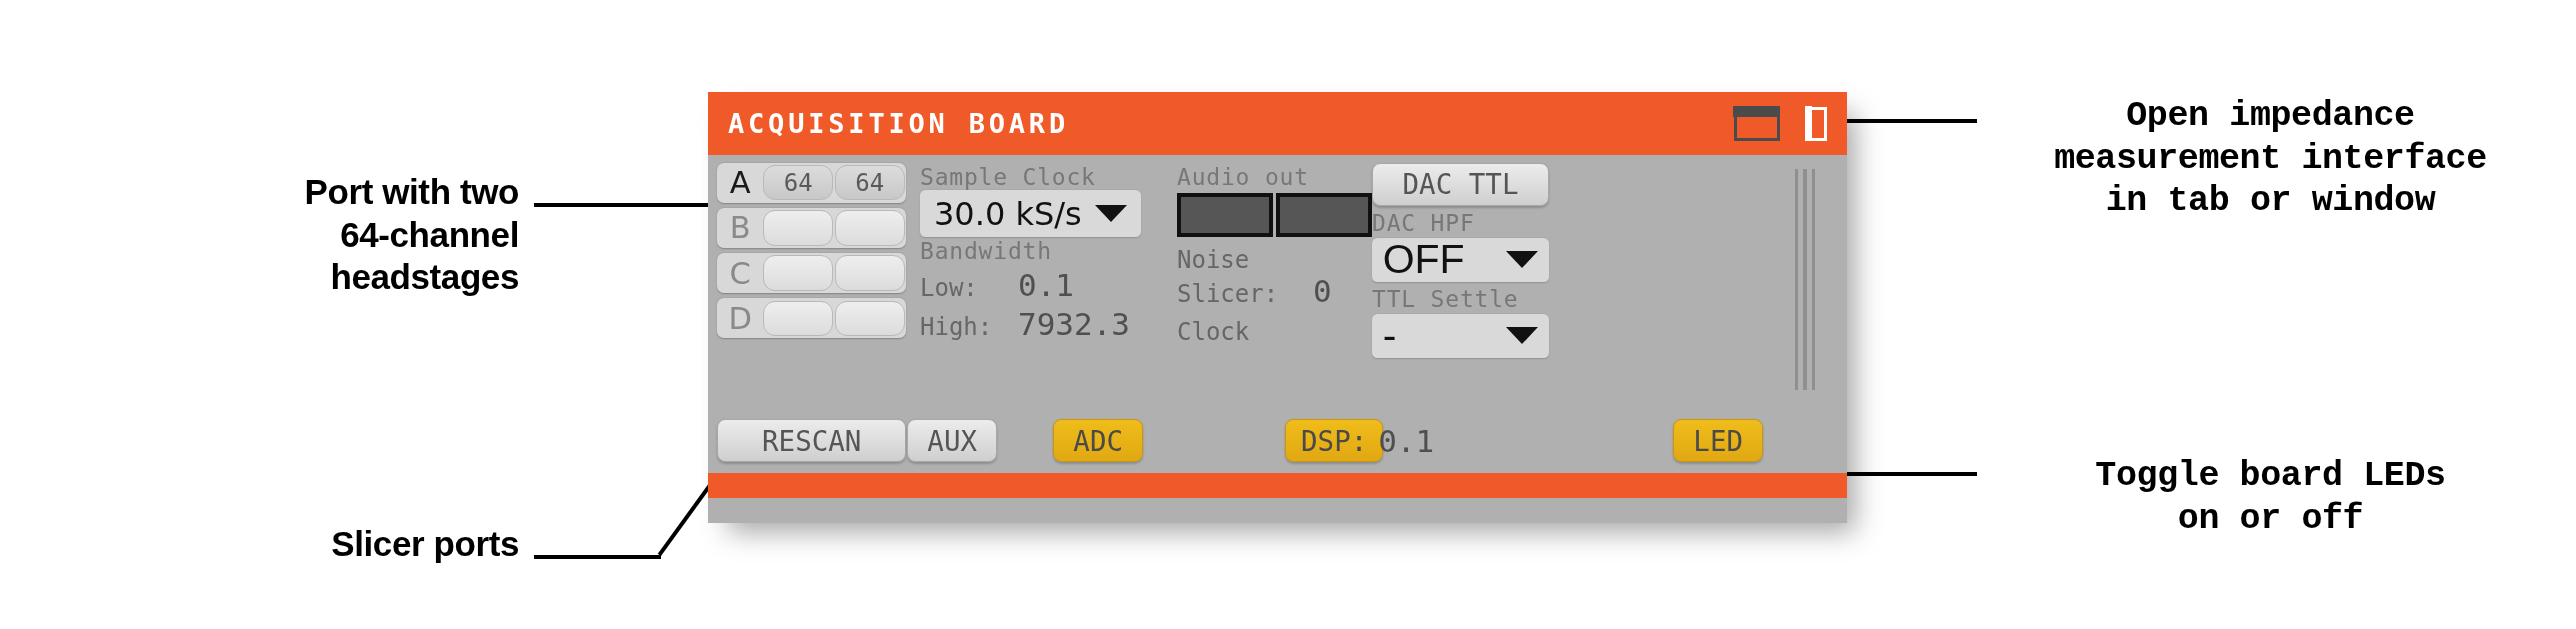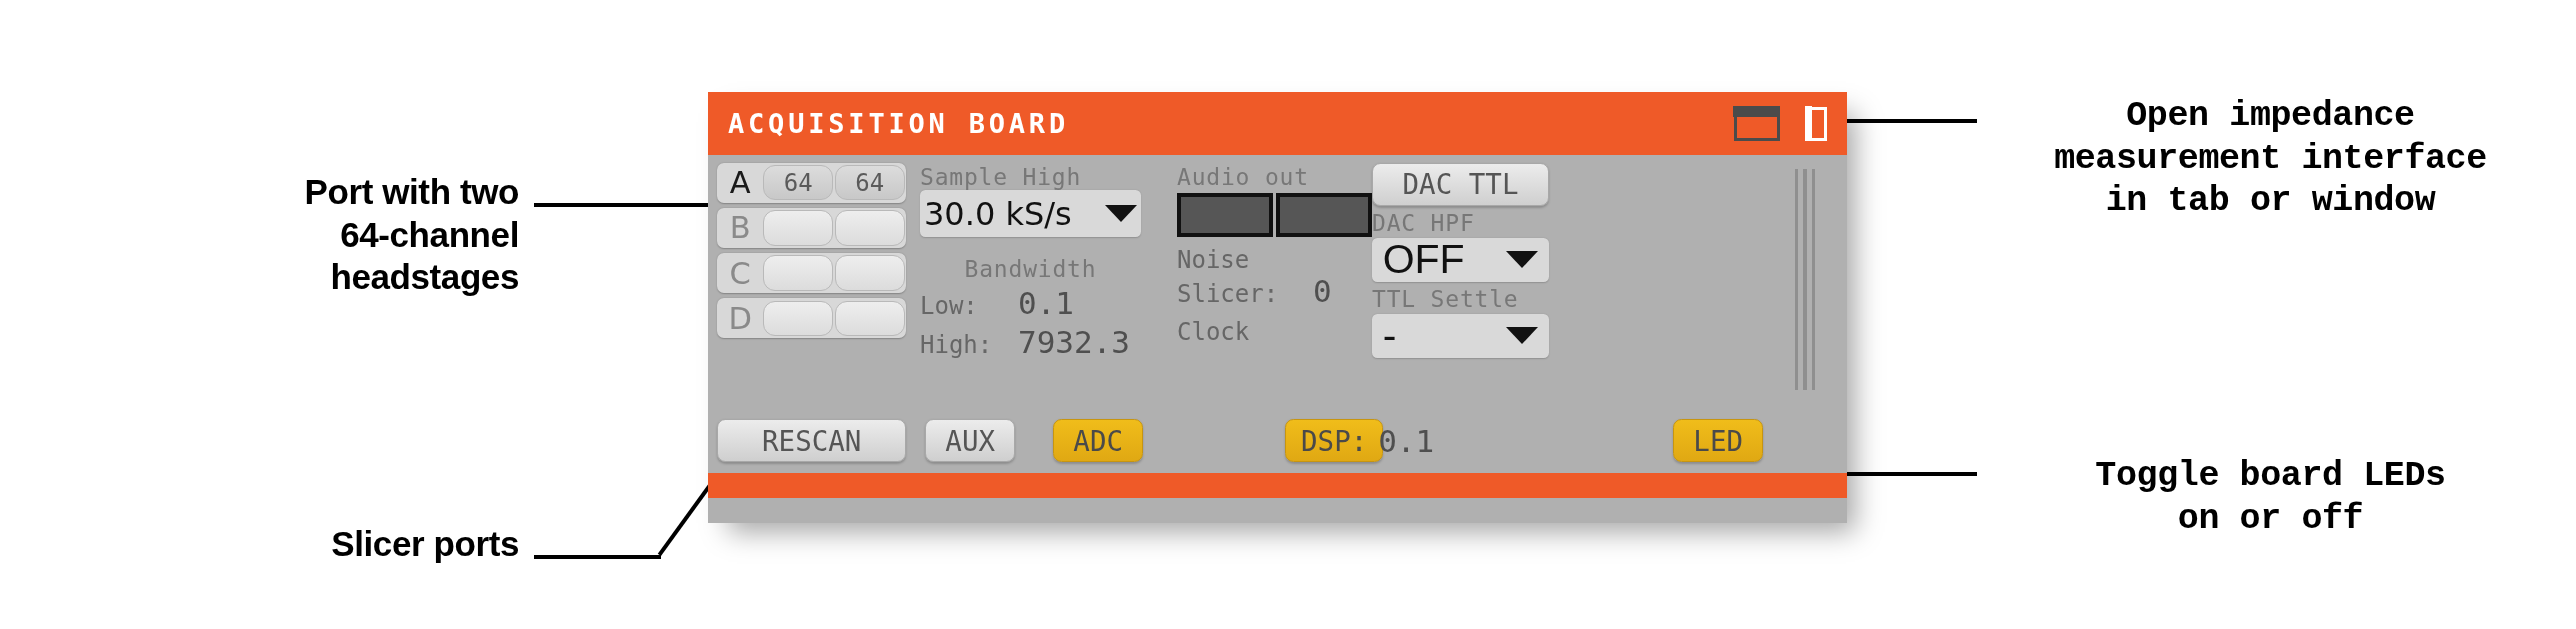--- a/index.html
+++ b/index.html
@@ -194,21 +194,21 @@
     left: 212px;
     top: 9.2px;
     width: 221px;
   }
   .combo {
     background: #d9d9d9;
     border-radius: 5.3px;
     height: 47px;
     display: flex;
     align-items: center;
-    padding: 0 4px;
+    padding: 0 14px;
     box-sizing: border-box;
     box-shadow: 0 0.8px 1.5px rgba(0,0,0,0.18);
   }
   .combo .combo-val {
     font-family: "DejaVu Sans", sans-serif;
     font-size: 32px;
     color: #111111;
     white-space: nowrap;
   }
   .combo .caret {
@@ -331,21 +331,21 @@
   
   .bottom-row {
     position: absolute;
     left: 9.2px;
     bottom: 35px;
     width: 1069px;
     height: 44px;
   }
   .b-abs { position: absolute; top: 0; }
   #rescan-button { left: 0; width: 189px; }
-  #aux-button { left: 208px; width: 90px; }
+  #aux-button { left: 190px; width: 90px; }
   #adc-button { left: 302px; width: 90px; }
   #dsp-button { left: 534px; width: 98px; }
   #dsp-value {
     position: absolute;
     left: 661px;
     top: 3.8px;
     font-family: "DejaVu Sans Mono", monospace;
     font-size: 31px;
     color: #4f4f4f;
   }
@@ -415,26 +415,26 @@
         <div class="hs"></div>
       </div>
       <div class="port-row">
         <div class="port-letter">D</div>
         <div class="hs"></div>
         <div class="hs"></div>
       </div>
     </div>
 
     <div class="col-rate">
-      <div class="cap">Sample High</div>
+      <div class="cap">Sample Clock</div>
       <div class="combo">
         <span class="combo-val">30.0 kS/s</span>
         <span class="caret"></span>
       </div>
-      <div class="cap" style="margin-top:19px;text-align:center;">Bandwidth</div>
+      <div class="cap" style="margin-top:1px;">Bandwidth</div>
       <div class="kv">
         <span class="k">Low:</span>
         <span class="v">0.1</span>
       </div>
       <div class="kv">
         <span class="k">High:</span>
         <span class="v">7932.3</span>
       </div>
     </div>
 

